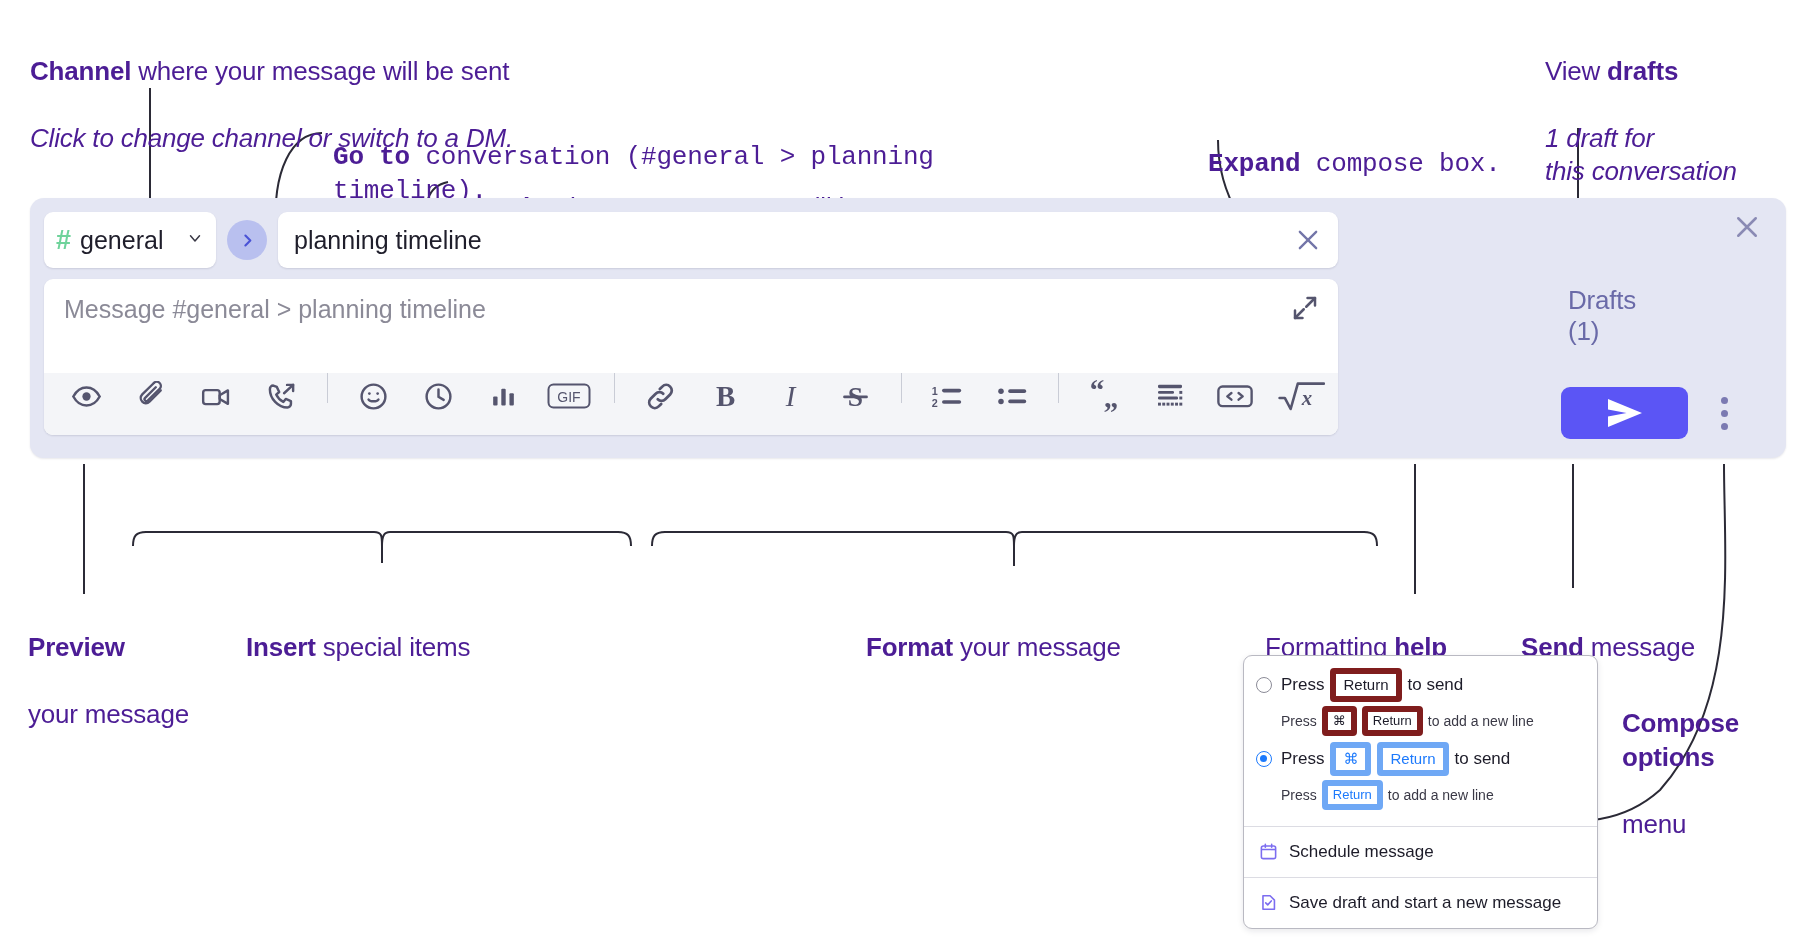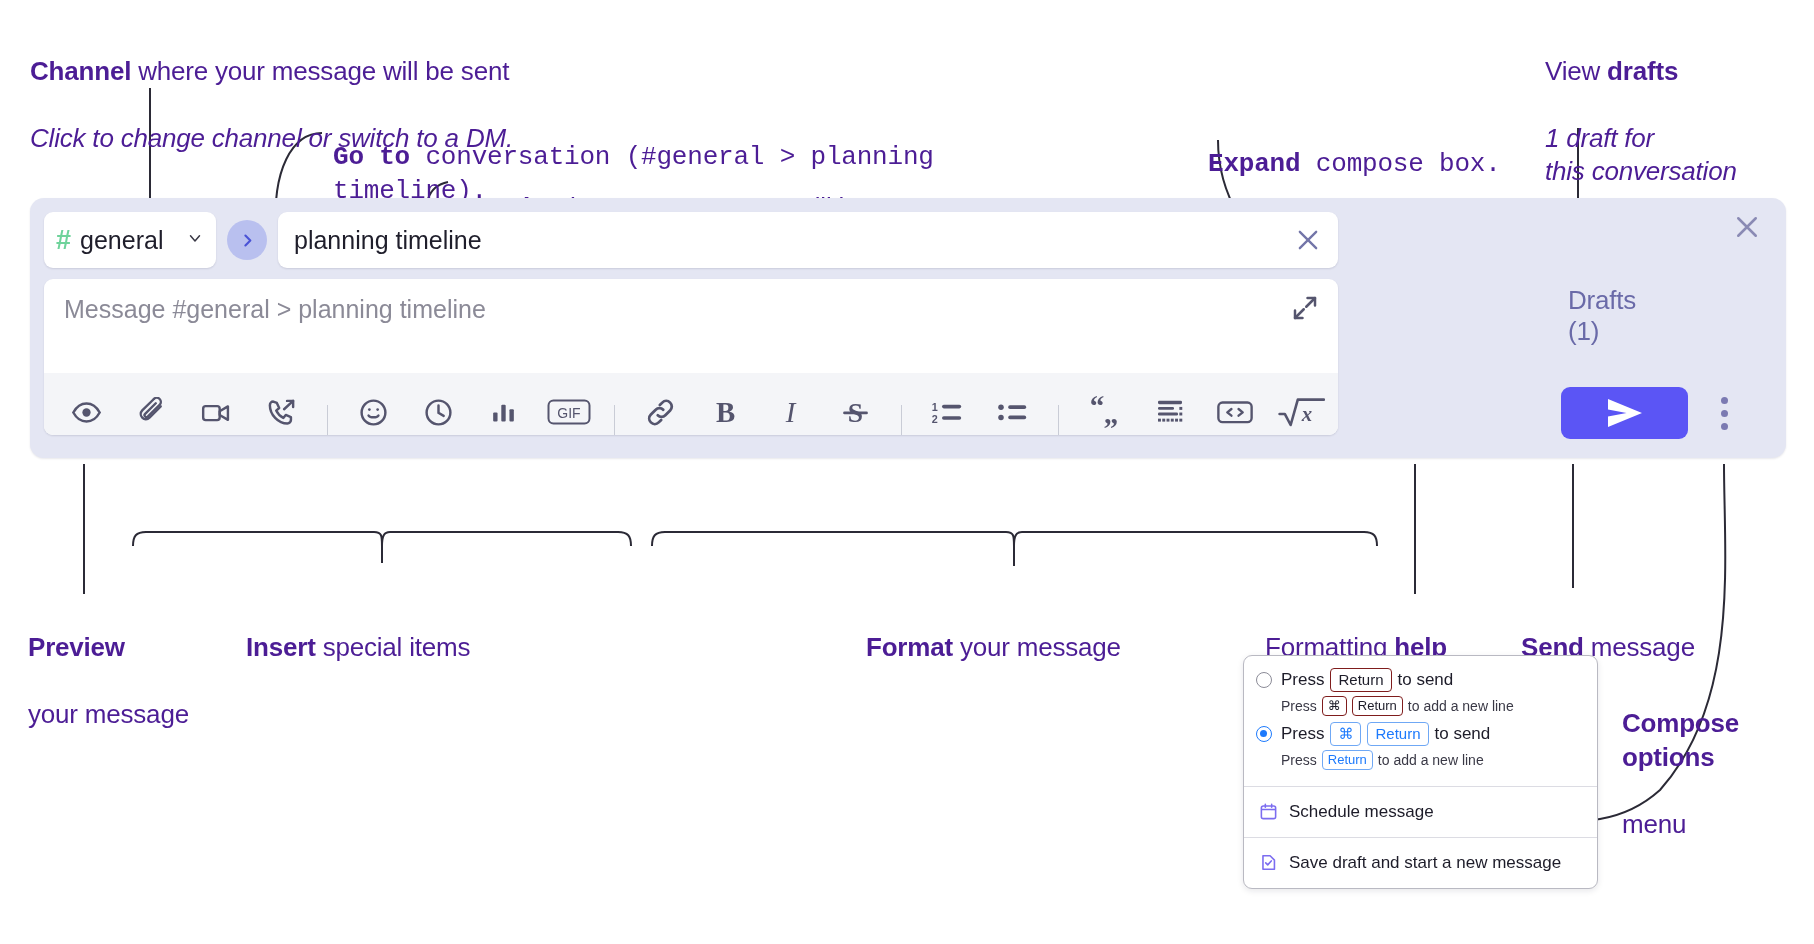--- a/index.html
+++ b/index.html
@@ -93,21 +93,21 @@
     position: relative;
     display: flex; align-items: flex-start;
     padding: 16px 14px 0 20px;
   }
   .msg-placeholder { font-size: 25px; color: #8b8a97; }
   .expand-btn { position: absolute; right: 14px; top: 14px; width: 34px; height: 34px; cursor: pointer; }
 
   .toolbar {
     height: 62px;
     background: #f4f5f8;
-    display: flex; align-items: flex-end;
+    display: flex; align-items: flex-start;
     padding: 0 14px 0 14px;
     gap: 8px;
   }
   .tbtn {
     width: 57px; height: 46px;
     display: flex; align-items: center; justify-content: center;
     cursor: pointer; border-radius: 6px; flex: none;
   }
   .tsep { width: 1px; height: 30px; background: #c9ccd6; margin: 0 9px; flex: none; }
 
@@ -152,21 +152,21 @@
     position: relative;
   }
   .radio.on { border-color: #1d7afc; }
   .radio.on::after {
     content: ""; position: absolute; left: 3px; top: 3px;
     width: 7px; height: 7px; border-radius: 50%; background: #1d7afc;
   }
   .r-main { font-size: 17px; color: #1d1c29; display: flex; align-items: center; gap: 6px; }
   .r-sub { font-size: 14px; color: #3a3946; display: flex; align-items: center; gap: 5px; margin: 4px 0 6px 25px; }
   .key {
-    border: 1px solid #7f1d1d; border-radius: 4px;
+    border: 6px solid #7f1d1d; border-radius: 4px;
     padding: 1px 7px; font-size: 15px; color: #1d1c29;
     background: #fff; line-height: 1.35; display: inline-block;
   }
   .r-sub .key { font-size: 13px; padding: 0px 5px; }
   .key.blue { border-color: #6fa8f5; color: #1d7afc; }
   .menu-item {
     display: flex; align-items: center; gap: 11px;
     font-size: 17px; color: #1d1c29;
     padding: 5px 2px; cursor: pointer;
   }

